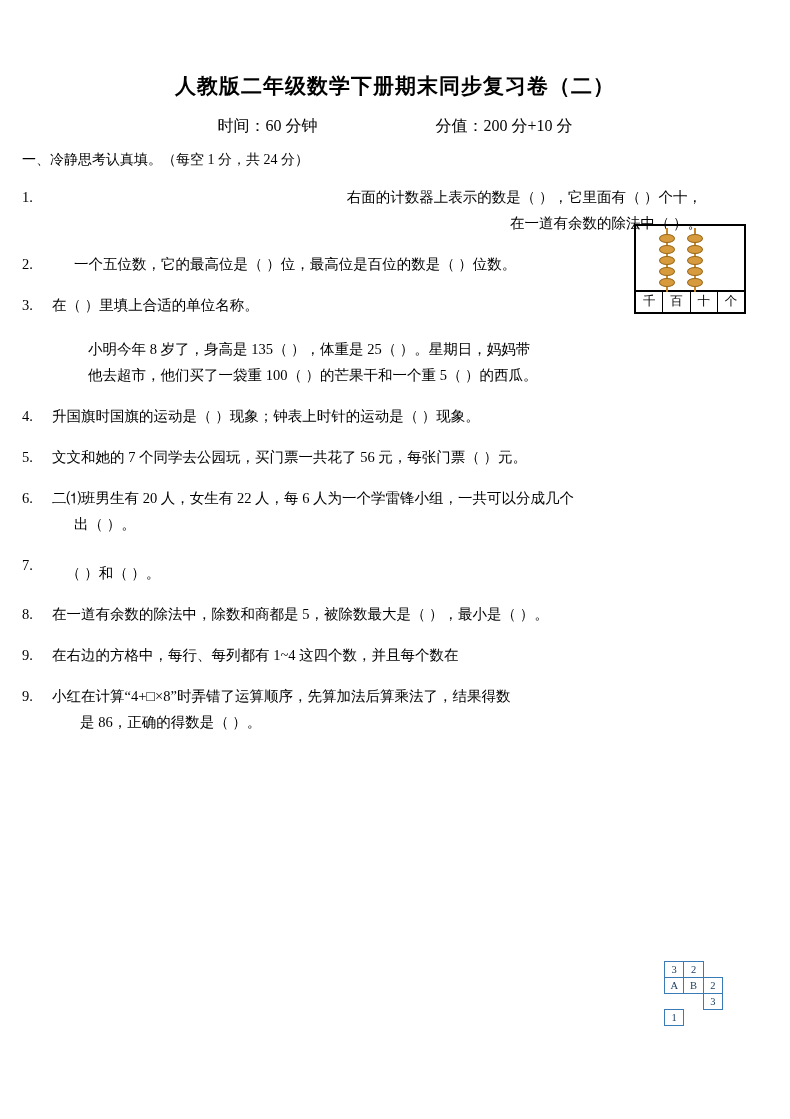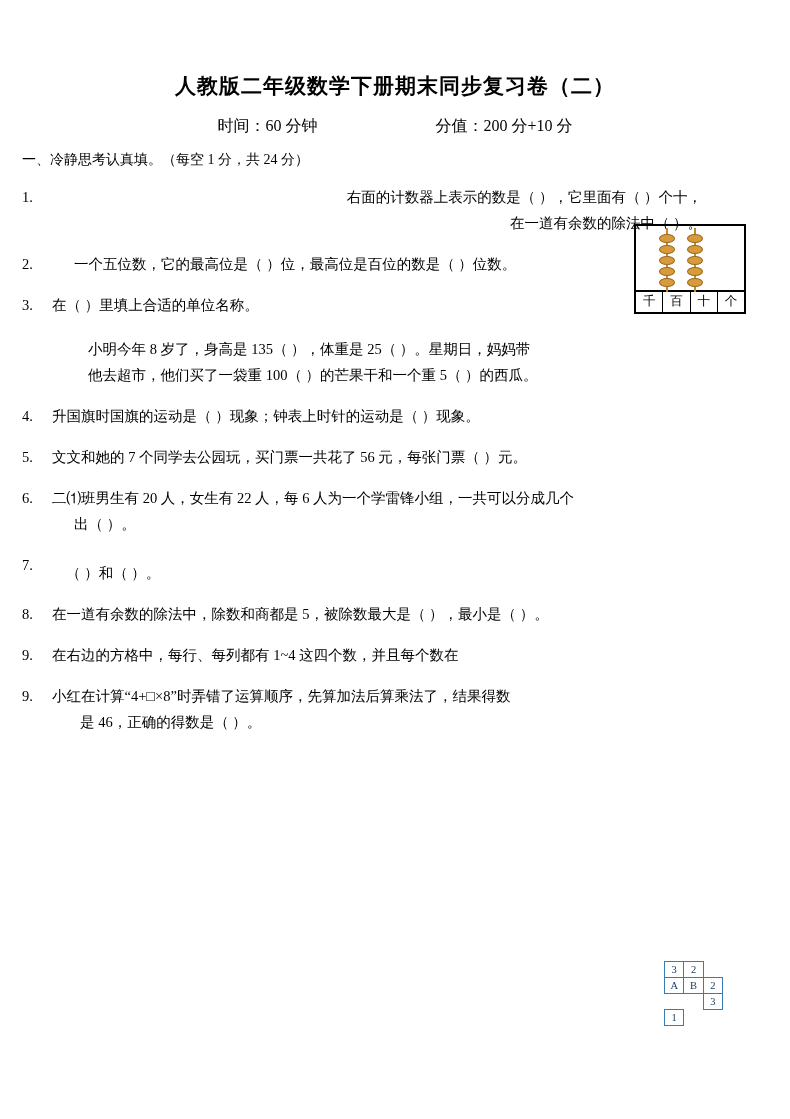--- a/index.html
+++ b/index.html
@@ -280,17 +280,17 @@
     <div class="q-num">9.</div>
     <div class="q-body" style="padding-right:62px;">
       <span class="line"><span>在右边的方格中，每行、每列都有 1~4 这四个数，并且每个数在</span></span>
     </div>
   </div>
 
   <div class="q">
     <div class="q-num">9.</div>
     <div class="q-body">
       <span class="line"><span>小红在计算“4+□×8”时弄错了运算顺序，先算加法后算乘法了，结果得数</span></span>
-      <span class="line"><span class="indent" style="width:28px;"></span><span>是 46，正确的得数是（        ）。</span></span>
+      <span class="line"><span class="indent" style="width:28px;"></span><span>是 86，正确的得数是（        ）。</span></span>
     </div>
   </div>
 
 </div>
 
 </body></html>

